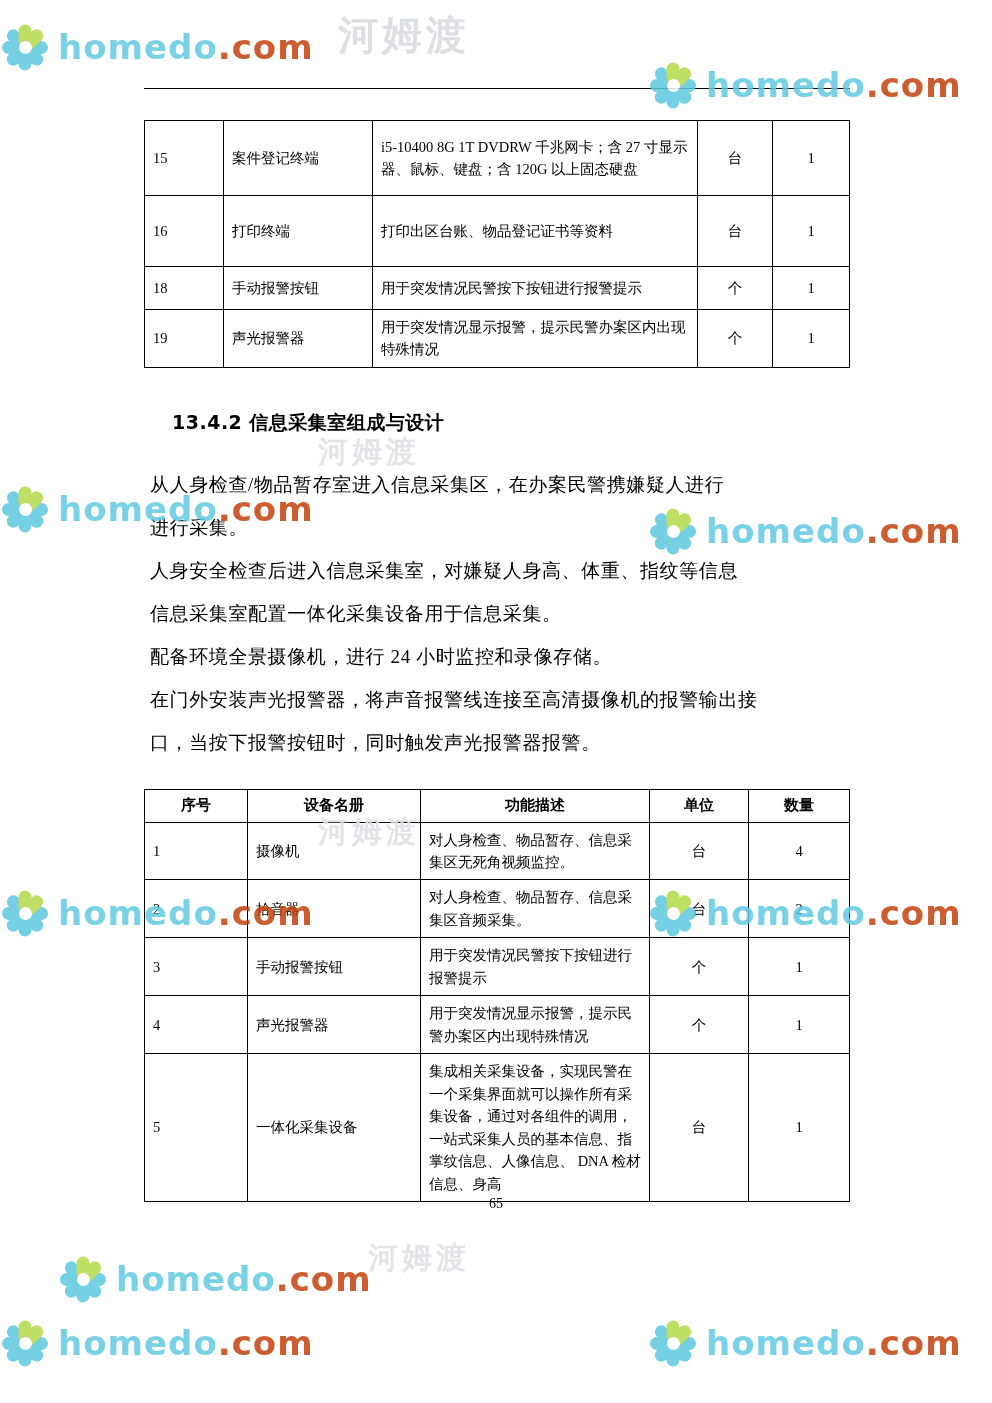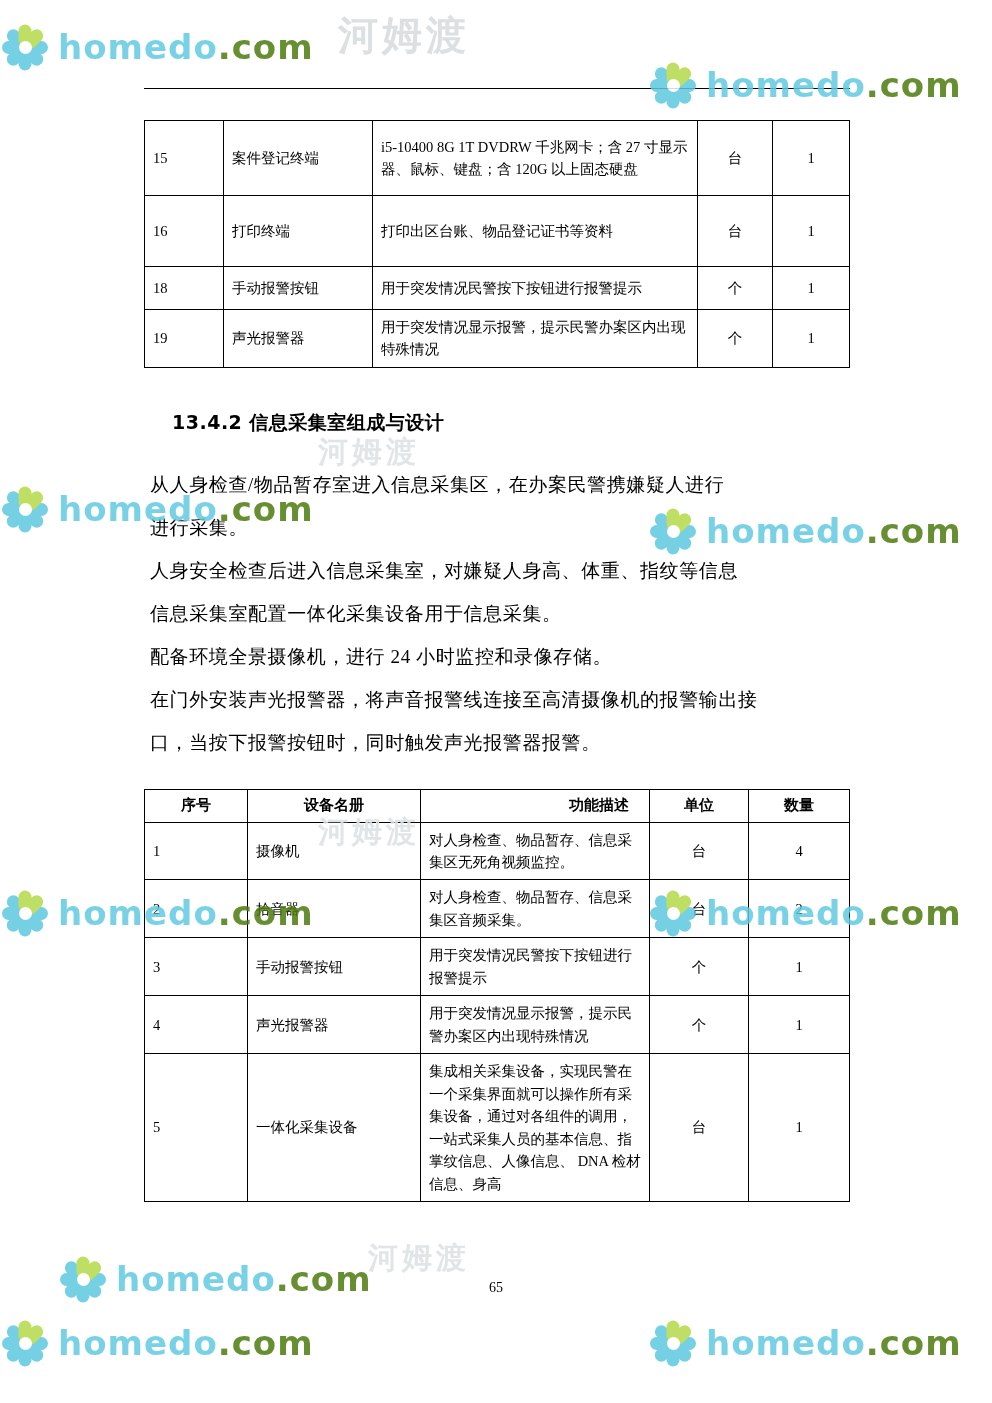--- a/index.html
+++ b/index.html
@@ -64,21 +64,21 @@
     background: #ffffff;
   }
   .wm-text {
     font-family: "DejaVu Sans", "Liberation Sans", sans-serif;
     font-weight: bold;
     font-size: 34px;
     letter-spacing: 1px;
     color: #62c9e2;
     white-space: nowrap;
   }
-  .wm-text .g { color: #4d7c0f; }
+  .wm-text .g { color: #c2410c; }
   .wm-cn {
     position: absolute;
     font-family: "DejaVu Sans", "Liberation Sans", sans-serif;
     font-weight: bold;
     font-size: 40px;
     color: #d9dde0;
     letter-spacing: 4px;
     white-space: nowrap;
     opacity: 0.9;
   }
@@ -154,21 +154,21 @@
     height: 26px;
     padding: 3px 20px;
   }
   #table-collect td { font-size: 14.5px; }
   #table-collect tr.r2 td { height: 44px; }
   #table-collect tr.r1 td { height: 30px; }
   #table-collect tr.r5 td { height: 104px; }
 
   .page-number {
     position: absolute;
-    top: 1280px;
+    top: 1196px;
     left: 0;
     width: 992px;
     text-align: center;
     font-size: 14px;
     font-family: "Liberation Serif", "DejaVu Serif", serif;
   }
 </style>
 </head>
 <body>
 
@@ -364,21 +364,21 @@
       <p class="para">配备环境全景摄像机，进行 24 小时监控和录像存储。</p>
       <p class="para">在门外安装声光报警器，将声音报警线连接至高清摄像机的报警输出接</p>
       <p class="para">口，当按下报警按钮时，同时触发声光报警器报警。</p>
     </div>
 
     <table class="doc-table" id="table-collect">
       <thead>
         <tr>
           <th class="c-idx">序号</th>
           <th class="c-name">设备名册</th>
-          <th class="c-desc" style="text-align:right;">功能描述</th>
+          <th class="c-desc" style="text-align:center;">功能描述</th>
           <th class="c-unit">单位</th>
           <th class="c-qty">数量</th>
         </tr>
       </thead>
       <tbody>
         <tr class="r2">
           <td class="c-idx">1</td>
           <td class="c-name">摄像机</td>
           <td class="c-desc">对人身检查、物品暂存、信息采集区无死角视频监控。</td>
           <td class="c-unit">台</td>

